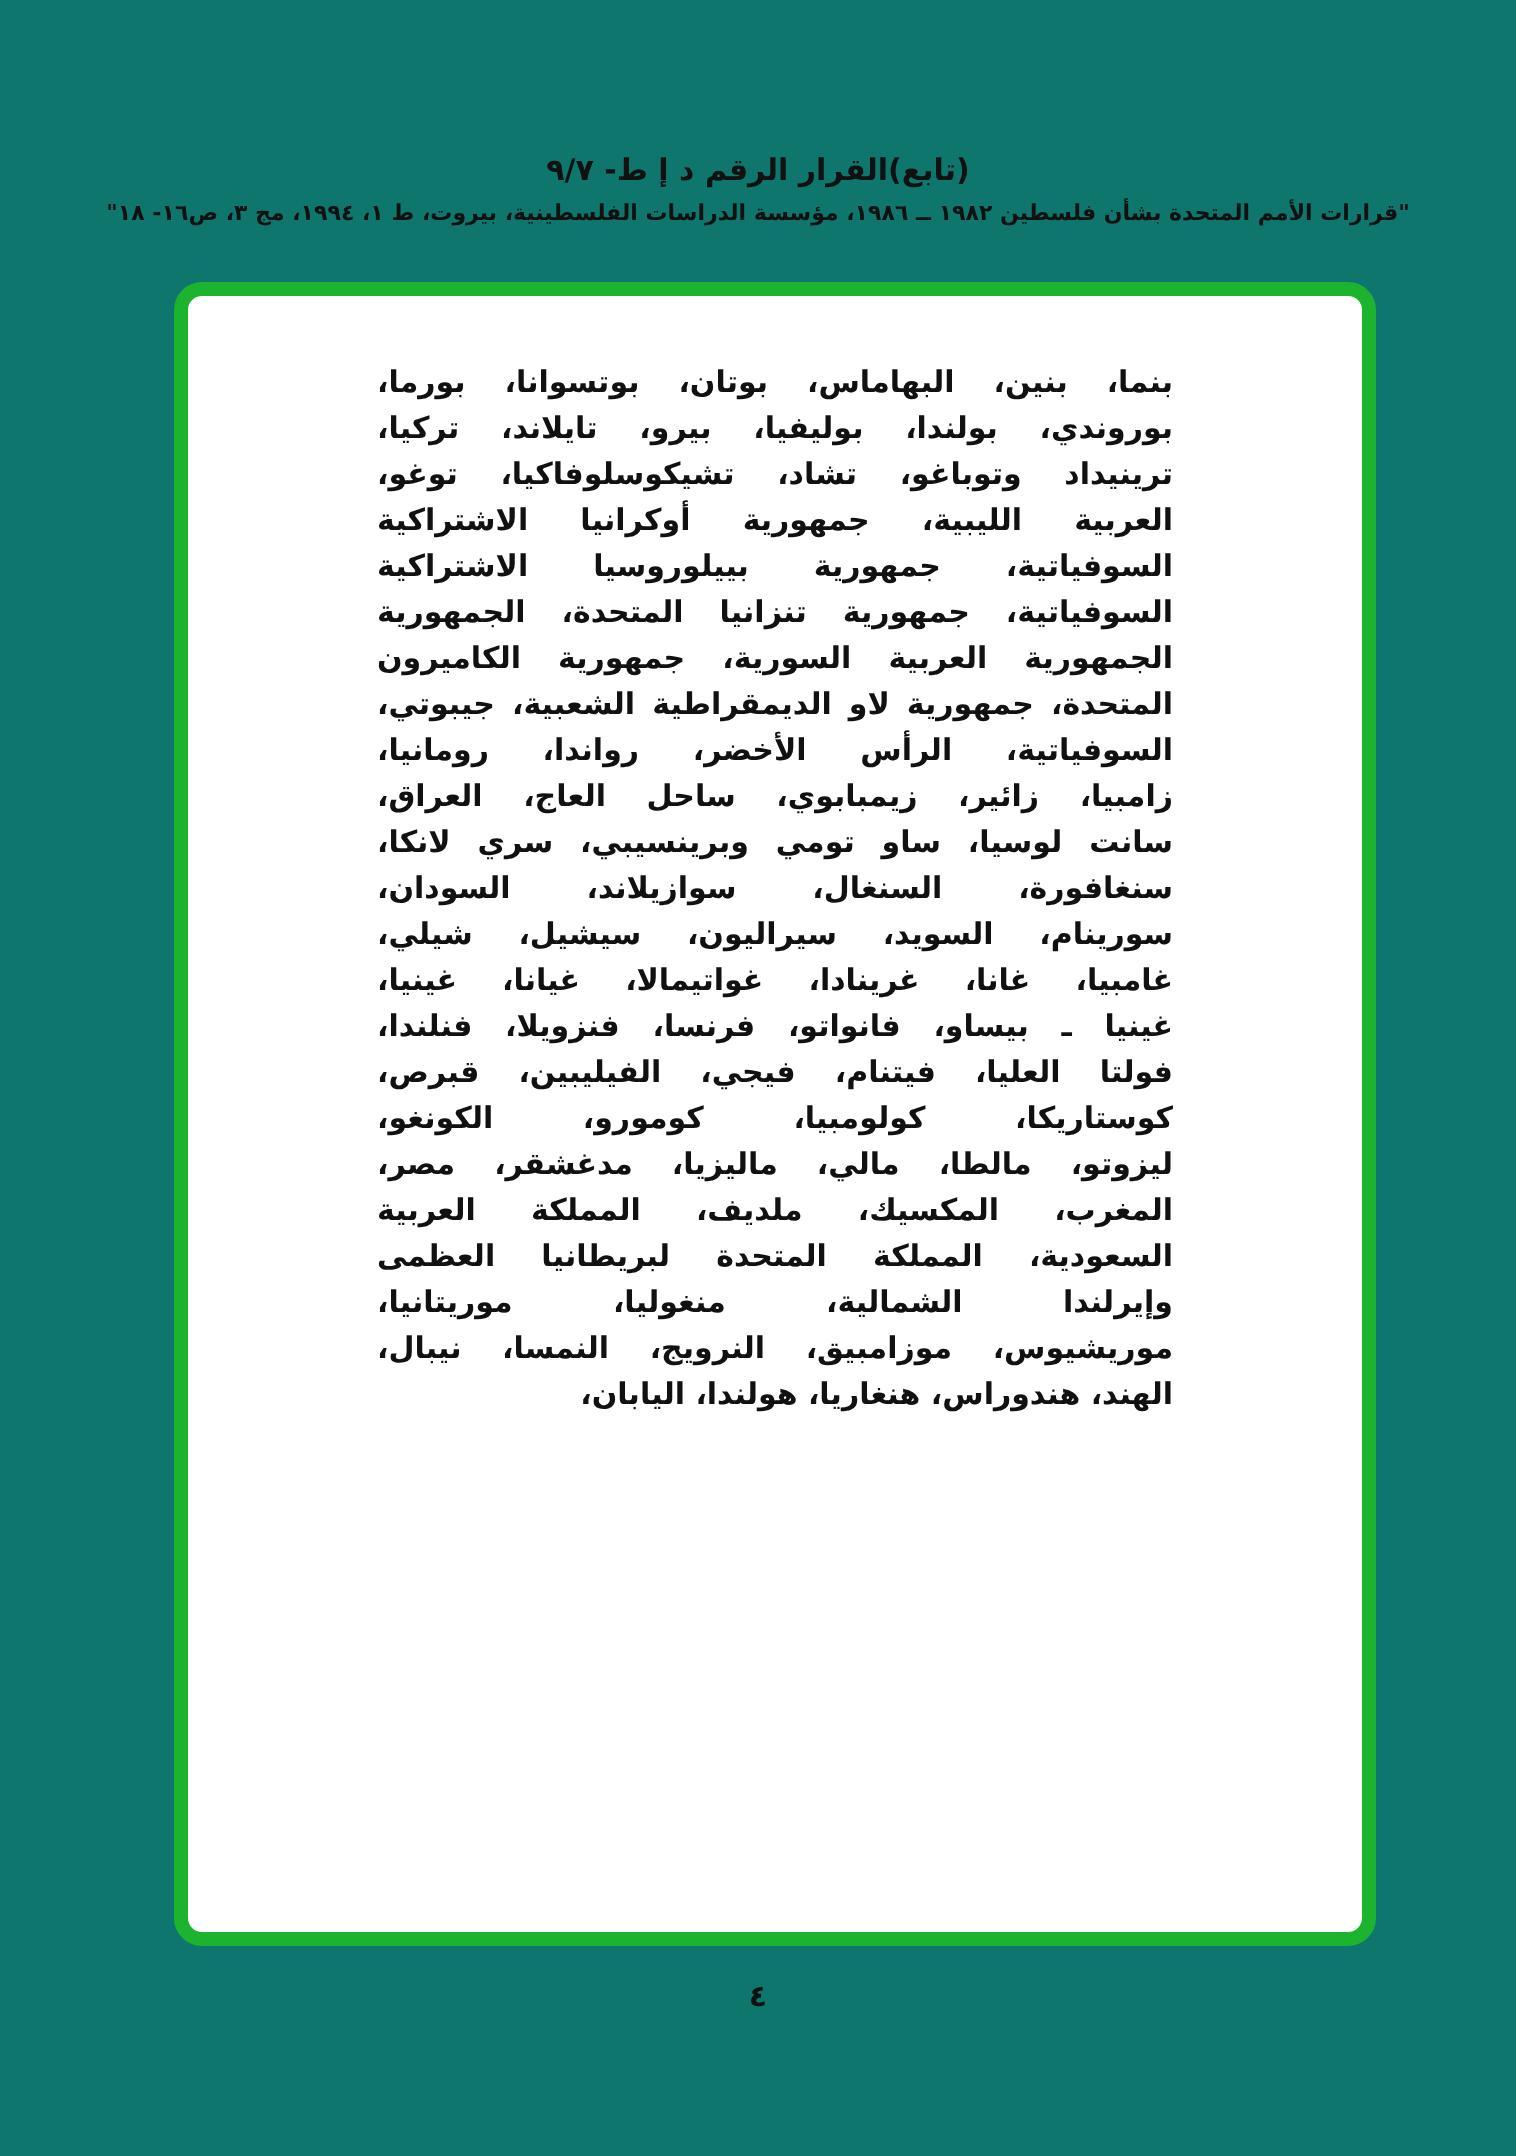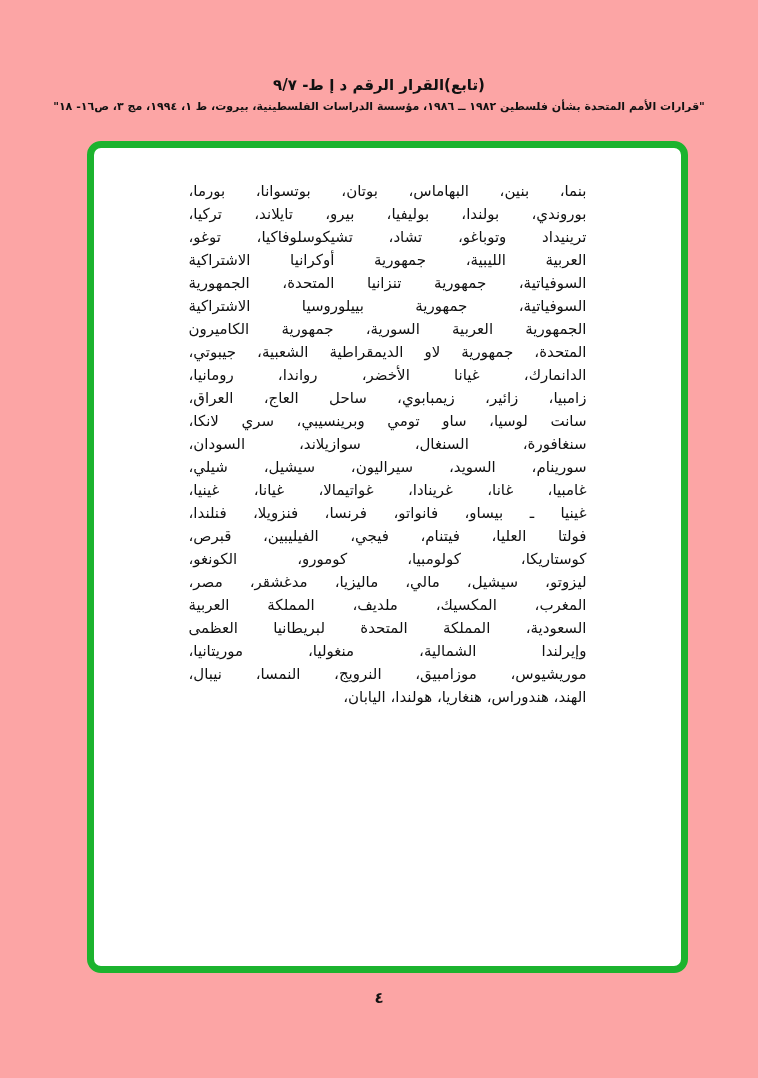--- a/index.html
+++ b/index.html
@@ -4,21 +4,21 @@
 <style>
   html, body {
     margin: 0;
     padding: 0;
     background: #ffffff;
   }
   .page {
     position: relative;
     width: 758px;
     height: 1078px;
-    background: #fca5a5;
+    background: #0f766e;
     font-family: "DejaVu Sans", sans-serif;
     color: #111111;
     overflow: hidden;
   }
   .header {
     position: absolute;
     top: 76px;
     left: 0;
     width: 100%;
     text-align: center;
@@ -49,20 +49,21 @@
   .body-text {
     direction: rtl;
     width: 398px;
     margin: 32px auto 0 auto;
     font-size: 15px;
     line-height: 23px;
   }
   .body-text .line {
     text-align: justify;
     text-align-last: justify;
+    font-weight: bold;
   }
   .body-text .line:last-child {
     text-align-last: right;
   }
   .page-number {
     position: absolute;
     top: 989px;
     left: 0;
     width: 100%;
     text-align: center;
@@ -85,51 +86,51 @@
 
         <div class="line">بنما، بنين، البهاماس، بوتان، بوتسوانا، بورما،</div>
 
         <div class="line">بوروندي، بولندا، بوليفيا، بيرو، تايلاند، تركيا،</div>
 
         <div class="line">ترينيداد وتوباغو، تشاد، تشيكوسلوفاكيا، توغو،</div>
 
 
         <div class="line">العربية الليبية، جمهورية أوكرانيا الاشتراكية</div>
 
+        <div class="line">السوفياتية، جمهورية بييلوروسيا الاشتراكية</div>
+
         <div class="line">السوفياتية، جمهورية تنزانيا المتحدة، الجمهورية</div>
-
-        <div class="line">السوفياتية، جمهورية بييلوروسيا الاشتراكية</div>
 
 
         <div class="line">الجمهورية العربية السورية، جمهورية الكاميرون</div>
 
         <div class="line">المتحدة، جمهورية لاو الديمقراطية الشعبية، جيبوتي،</div>
 
-        <div class="line">الدانمارك، غيانا الأخضر، رواندا، رومانيا،</div>
+        <div class="line">السوفياتية، الرأس الأخضر، رواندا، رومانيا،</div>
 
         <div class="line">زامبيا، زائير، زيمبابوي، ساحل العاج، العراق،</div>
 
         <div class="line">سانت لوسيا، ساو تومي وبرينسيبي، سري لانكا،</div>
 
         <div class="line">سنغافورة، السنغال، سوازيلاند، السودان،</div>
 
         <div class="line">سورينام، السويد، سيراليون، سيشيل، شيلي،</div>
 
 
         <div class="line">غامبيا، غانا، غرينادا، غواتيمالا، غيانا، غينيا،</div>
 
         <div class="line">غينيا ـ بيساو، فانواتو، فرنسا، فنزويلا، فنلندا،</div>
 
         <div class="line">فولتا العليا، فيتنام، فيجي، الفيليبين، قبرص،</div>
 
 
         <div class="line">كوستاريكا، كولومبيا، كومورو، الكونغو،</div>
 
 
-        <div class="line">ليزوتو، سيشيل، مالي، ماليزيا، مدغشقر، مصر،</div>
+        <div class="line">ليزوتو، مالطا، مالي، ماليزيا، مدغشقر، مصر،</div>
 
         <div class="line">المغرب، المكسيك، ملديف، المملكة العربية</div>
 
         <div class="line">السعودية، المملكة المتحدة لبريطانيا العظمى</div>
 
         <div class="line">وإيرلندا الشمالية، منغوليا، موريتانيا،</div>
 
         <div class="line">موريشيوس، موزامبيق، النرويج، النمسا، نيبال،</div>
 
 

